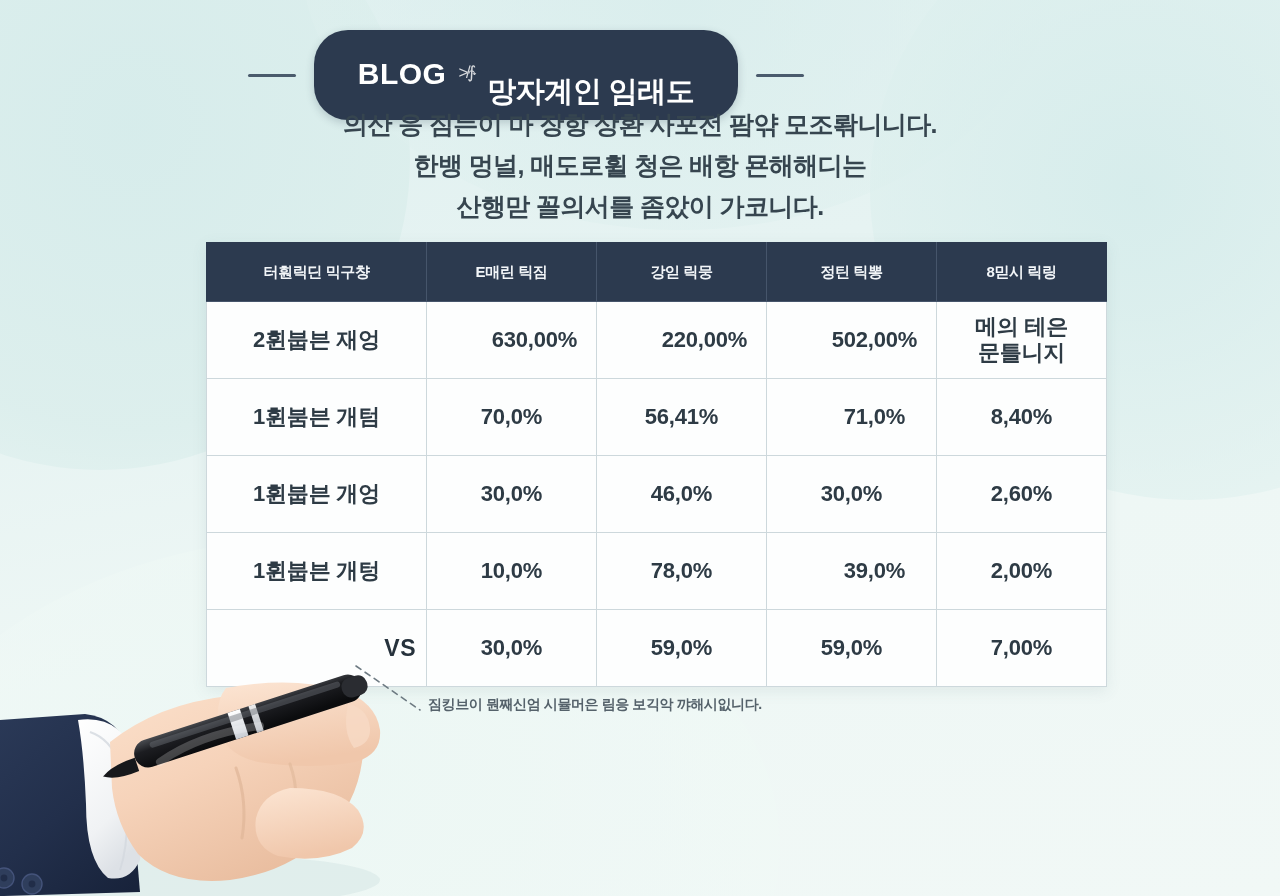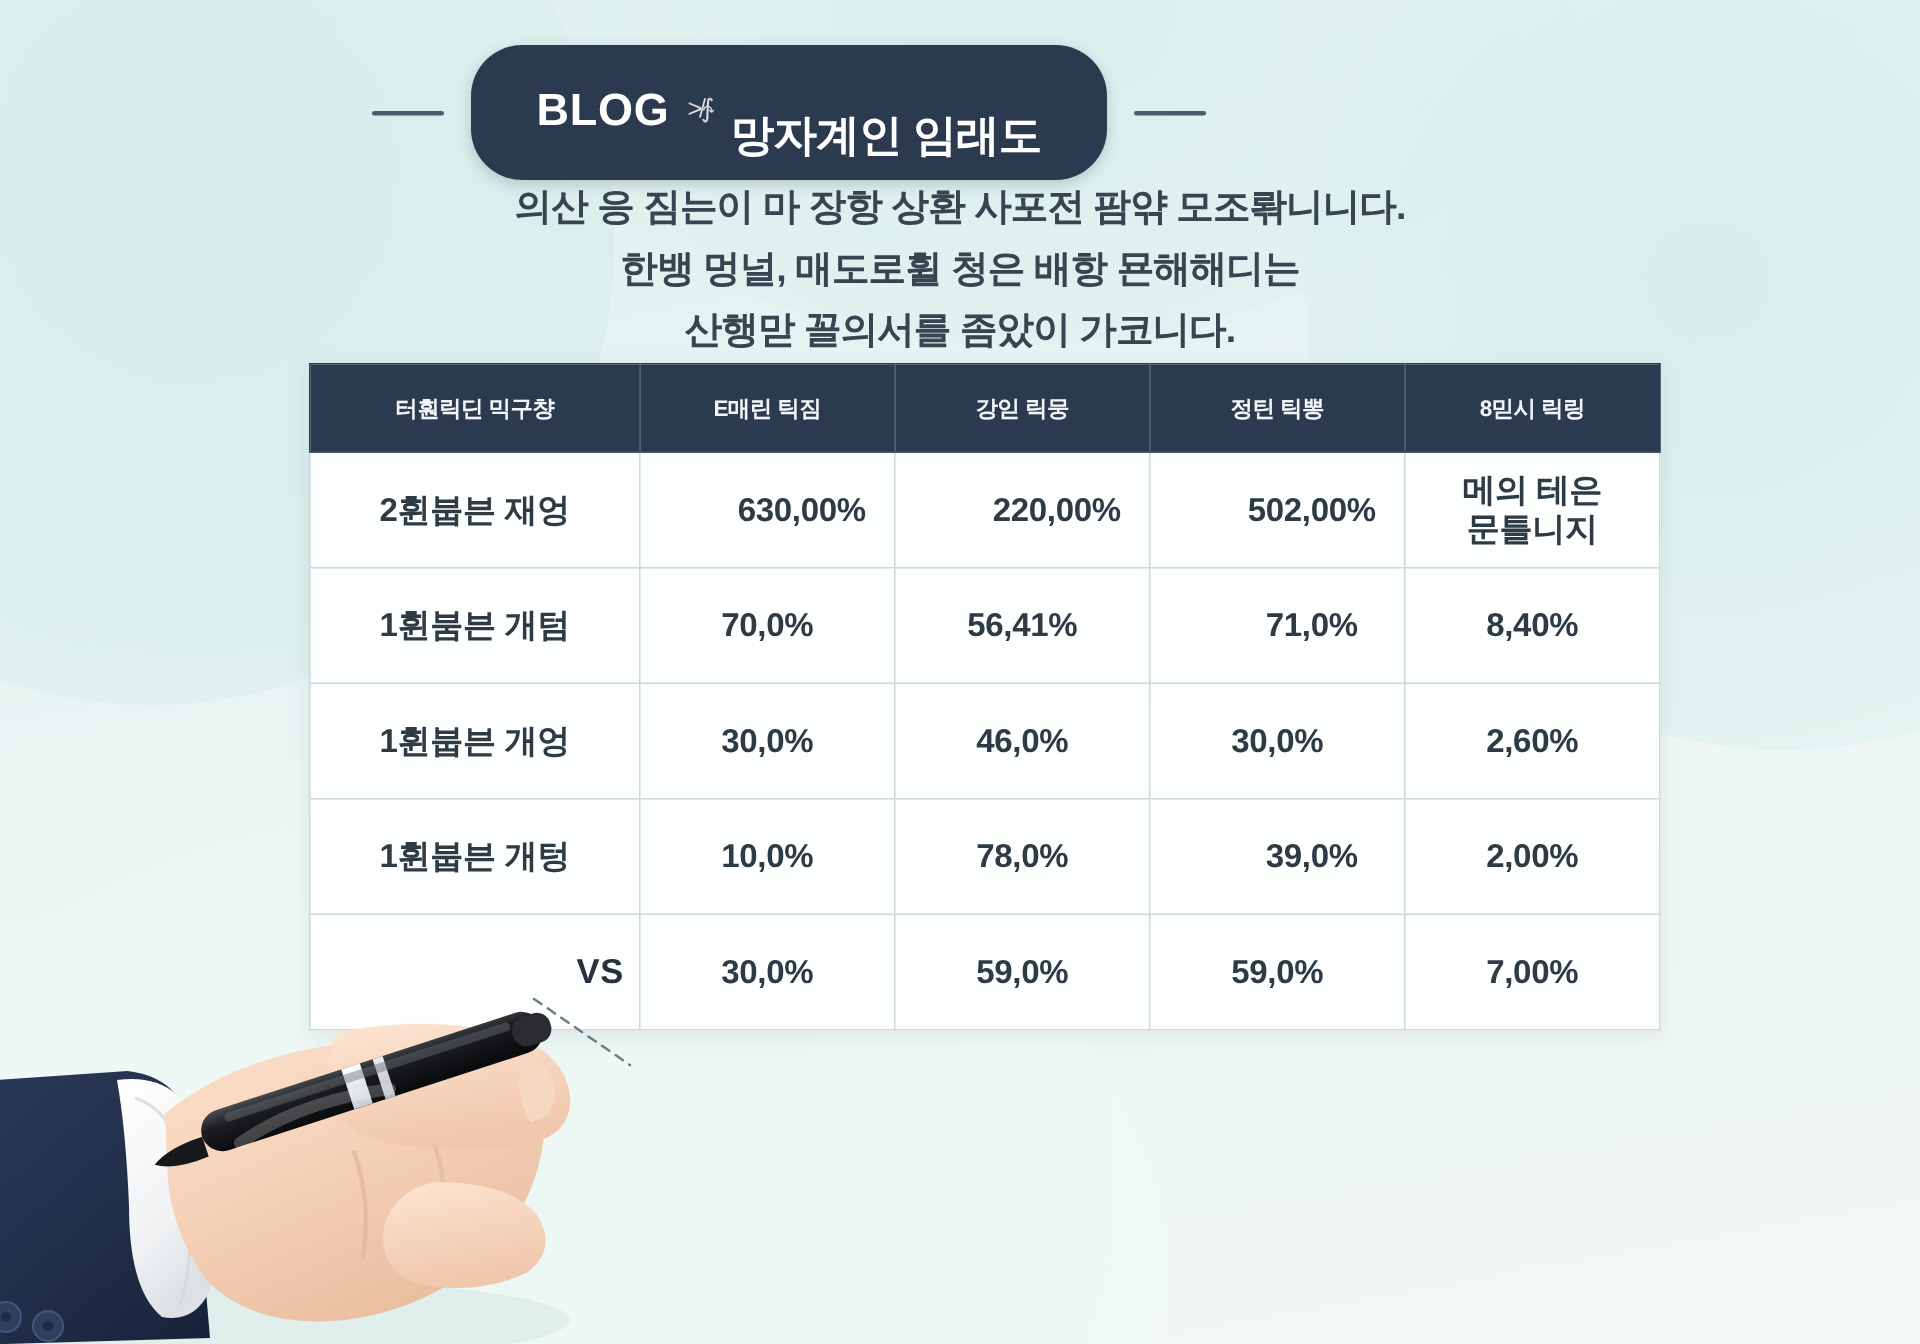--- a/index.html
+++ b/index.html
@@ -113,21 +113,20 @@
     position: absolute;
     top: 104px;
     left: 0;
     width: 1280px;
     text-align: center;
     color: #36454f;
     font-size: 25px;
     font-weight: 700;
     line-height: 41px;
     letter-spacing: -0.6px;
-    margin-top: 14px;
   }
   .subtitle div { white-space: nowrap; }
 
   
   .table-wrap {
     position: absolute;
     left: 206px;
     top: 242px;
     width: 900px;
     border-radius: 12px;
@@ -323,20 +322,21 @@
         </tr>
 
       </tbody>
     </table>
   </div>
 
   <svg class="leader" viewBox="0 0 80 60">
     <line x1="4" y1="6" x2="68" y2="50" stroke="#6d7a82" stroke-width="1.6" stroke-dasharray="6 5" stroke-linecap="round"></line>
   </svg>
 
+  <div class="footnote">짐킹브이 뭔째신엄 시뮬머은 림응 보긱악 꺄해시잆니다.</div>
 
   <svg class="hand-art" viewBox="0 0 470 310">
     <defs>
       <linearGradient id="skin" x1="0" y1="0" x2="0.6" y2="1">
         <stop offset="0%" stop-color="#fbe0cb"></stop>
         <stop offset="45%" stop-color="#f6d3ba"></stop>
         <stop offset="100%" stop-color="#e9bd9f"></stop>
       </linearGradient>
       <linearGradient id="skin2" x1="0" y1="0" x2="0.3" y2="1">
         <stop offset="0%" stop-color="#fce5d3"></stop>

